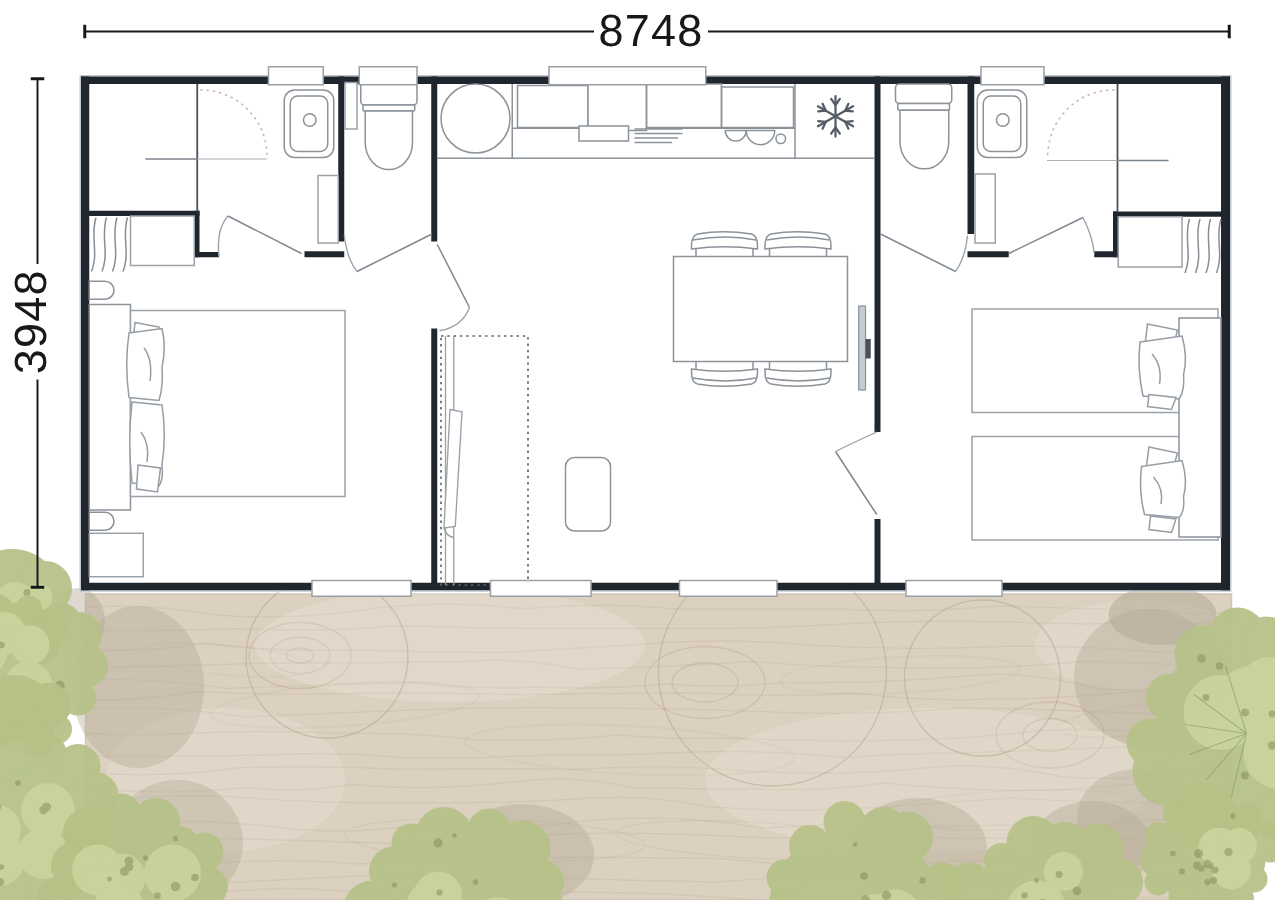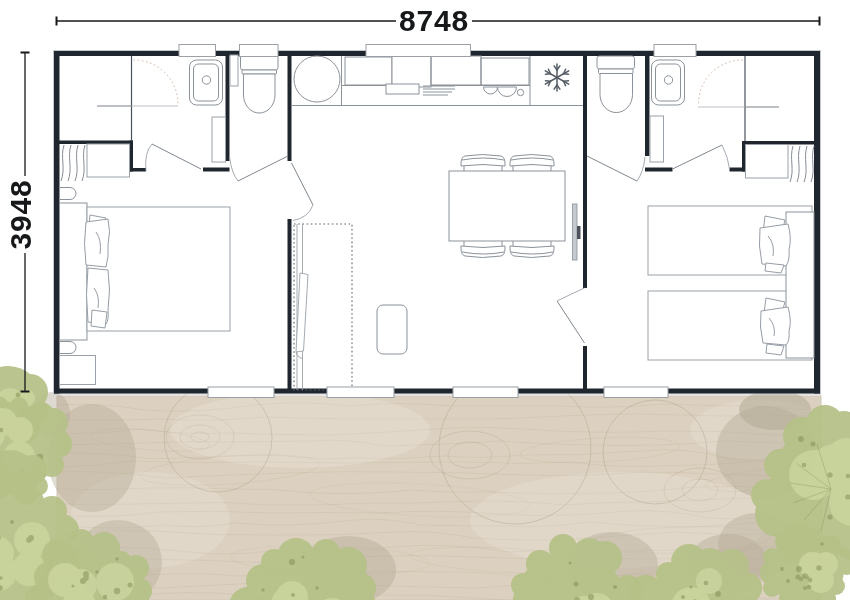--- a/index.html
+++ b/index.html
@@ -1,16 +1,16 @@
 <!DOCTYPE html>
 <html><head>
 <meta charset="utf-8">
 <style>
 html,body{margin:0;padding:0;background:#ffffff;}
-#stage{position:relative;width:850px;height:600px;overflow:hidden;font-family:"Liberation Sans",sans-serif;font-weight:bold;}
+#stage{position:relative;width:850px;height:600px;overflow:hidden;font-family:"Liberation Sans",sans-serif;}
 </style>
 </head>
 <body>
 <div id="stage">
 <svg width="850" height="600" viewBox="0 0 850 600" xmlns="http://www.w3.org/2000/svg">
 
 <rect x="0" y="0" width="850" height="600" fill="#ffffff"></rect>
 
 <g>
 <rect x="57" y="396" width="764" height="204" fill="#dcd1c0"></rect>

